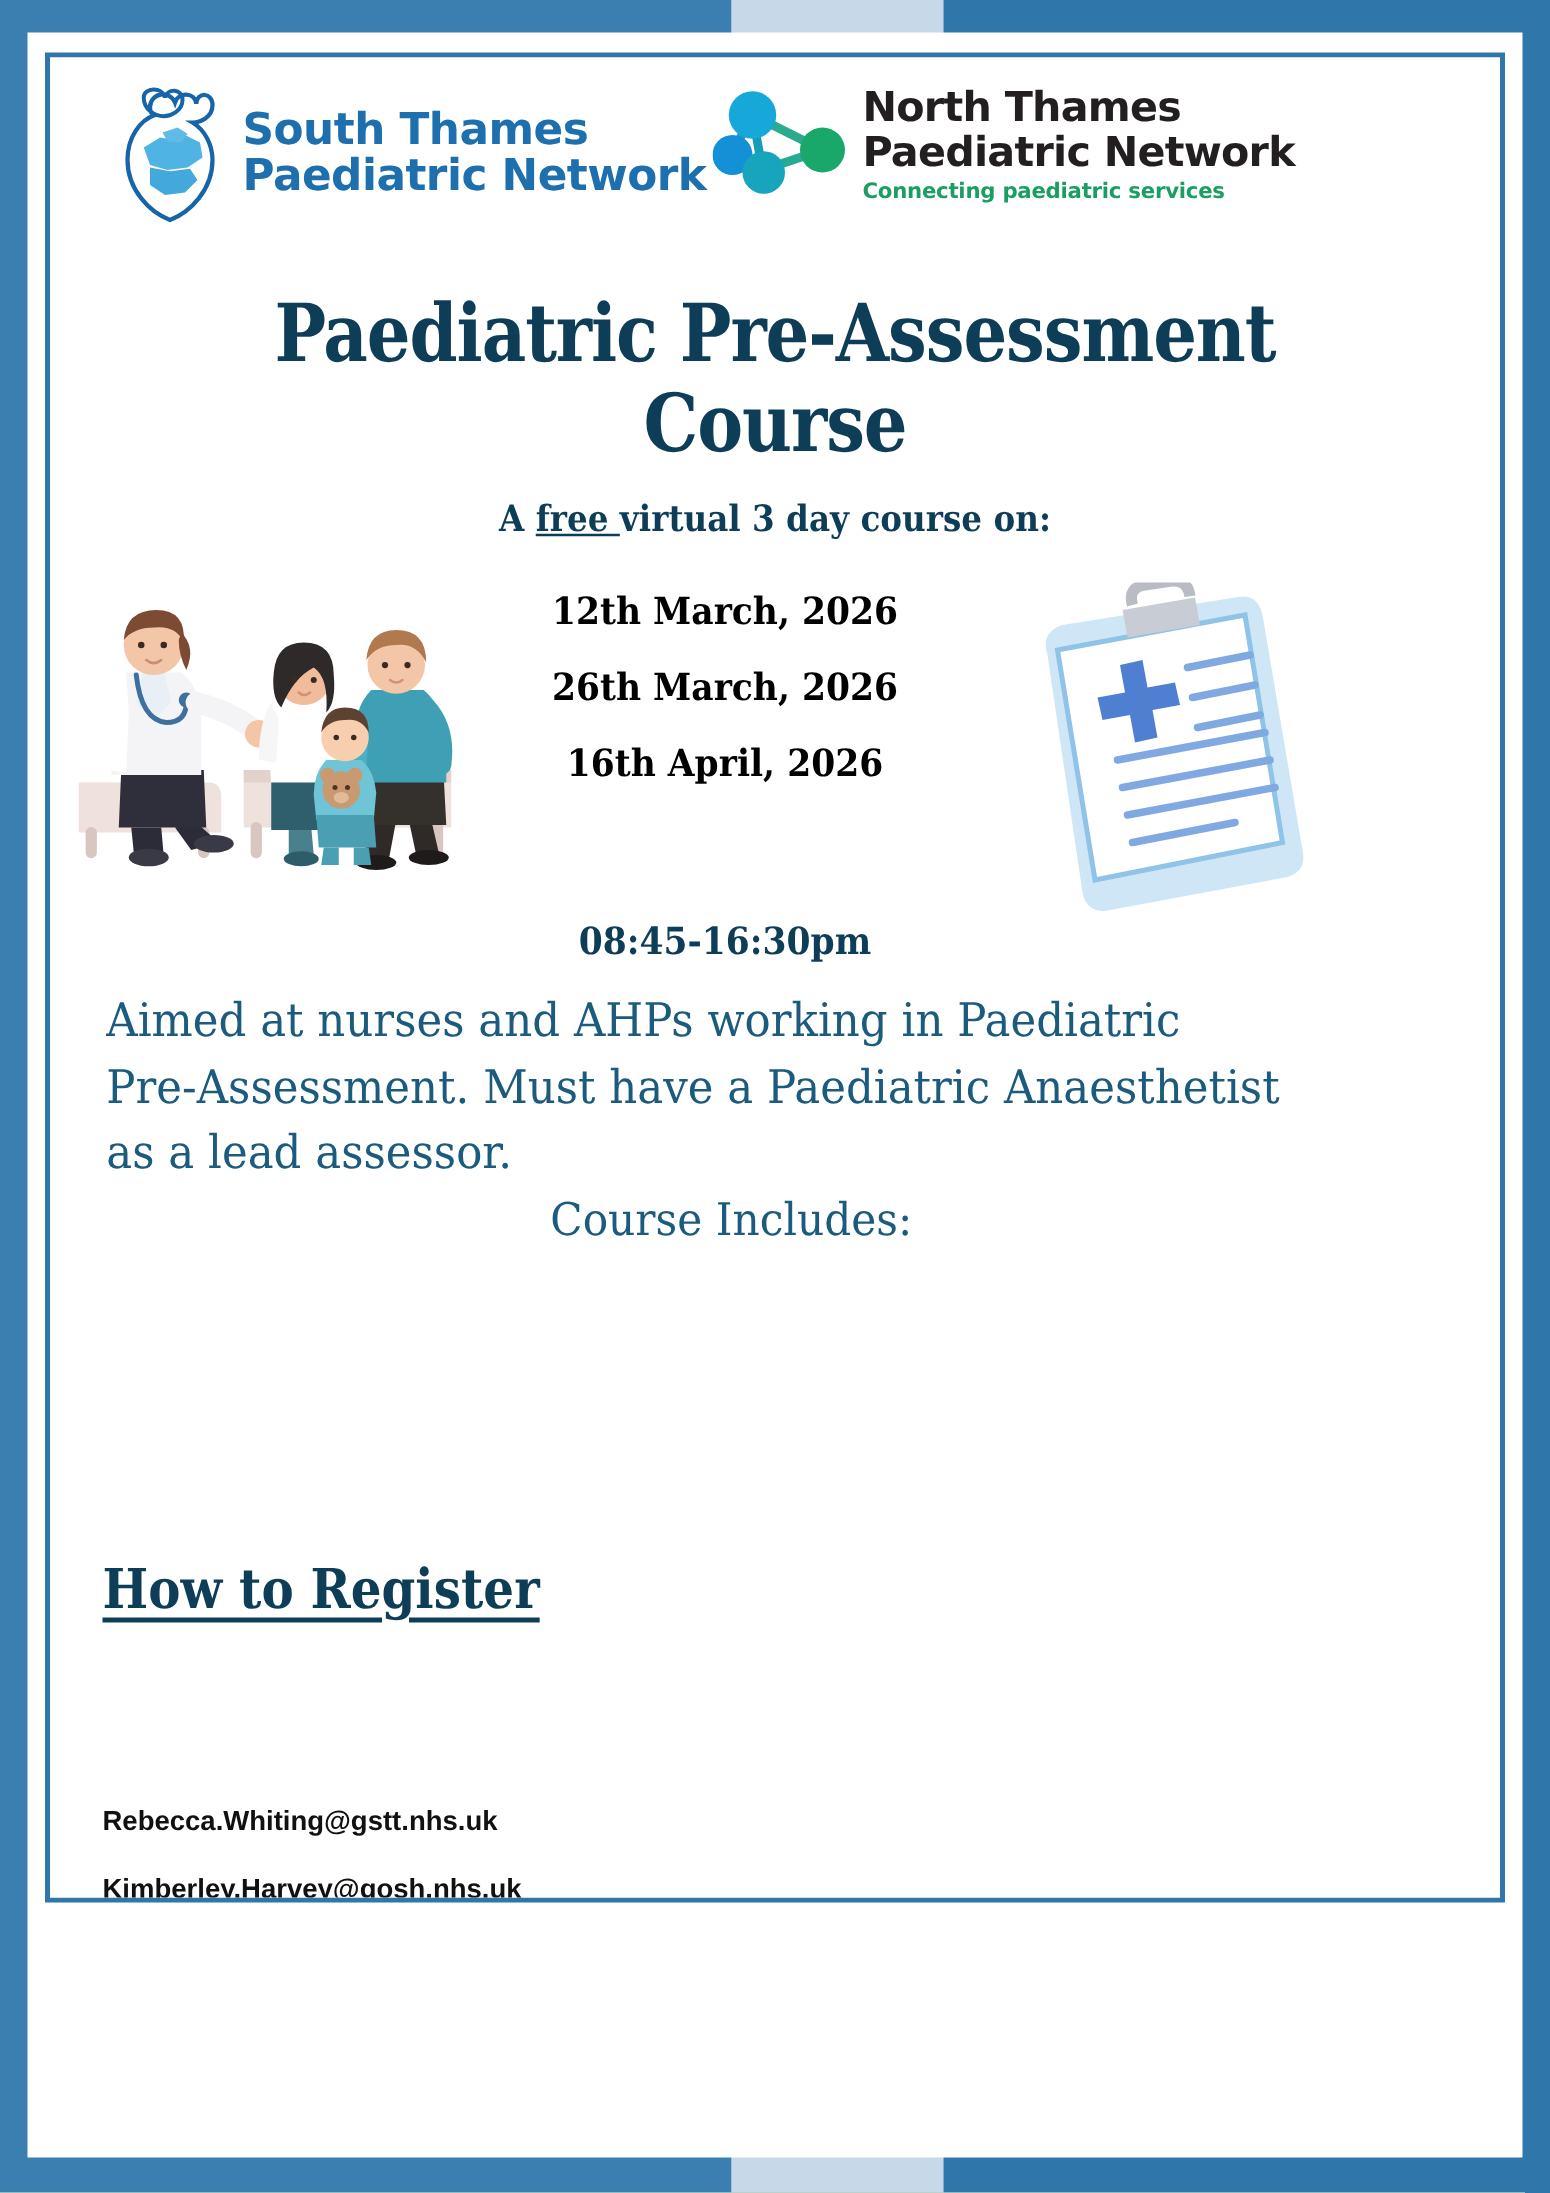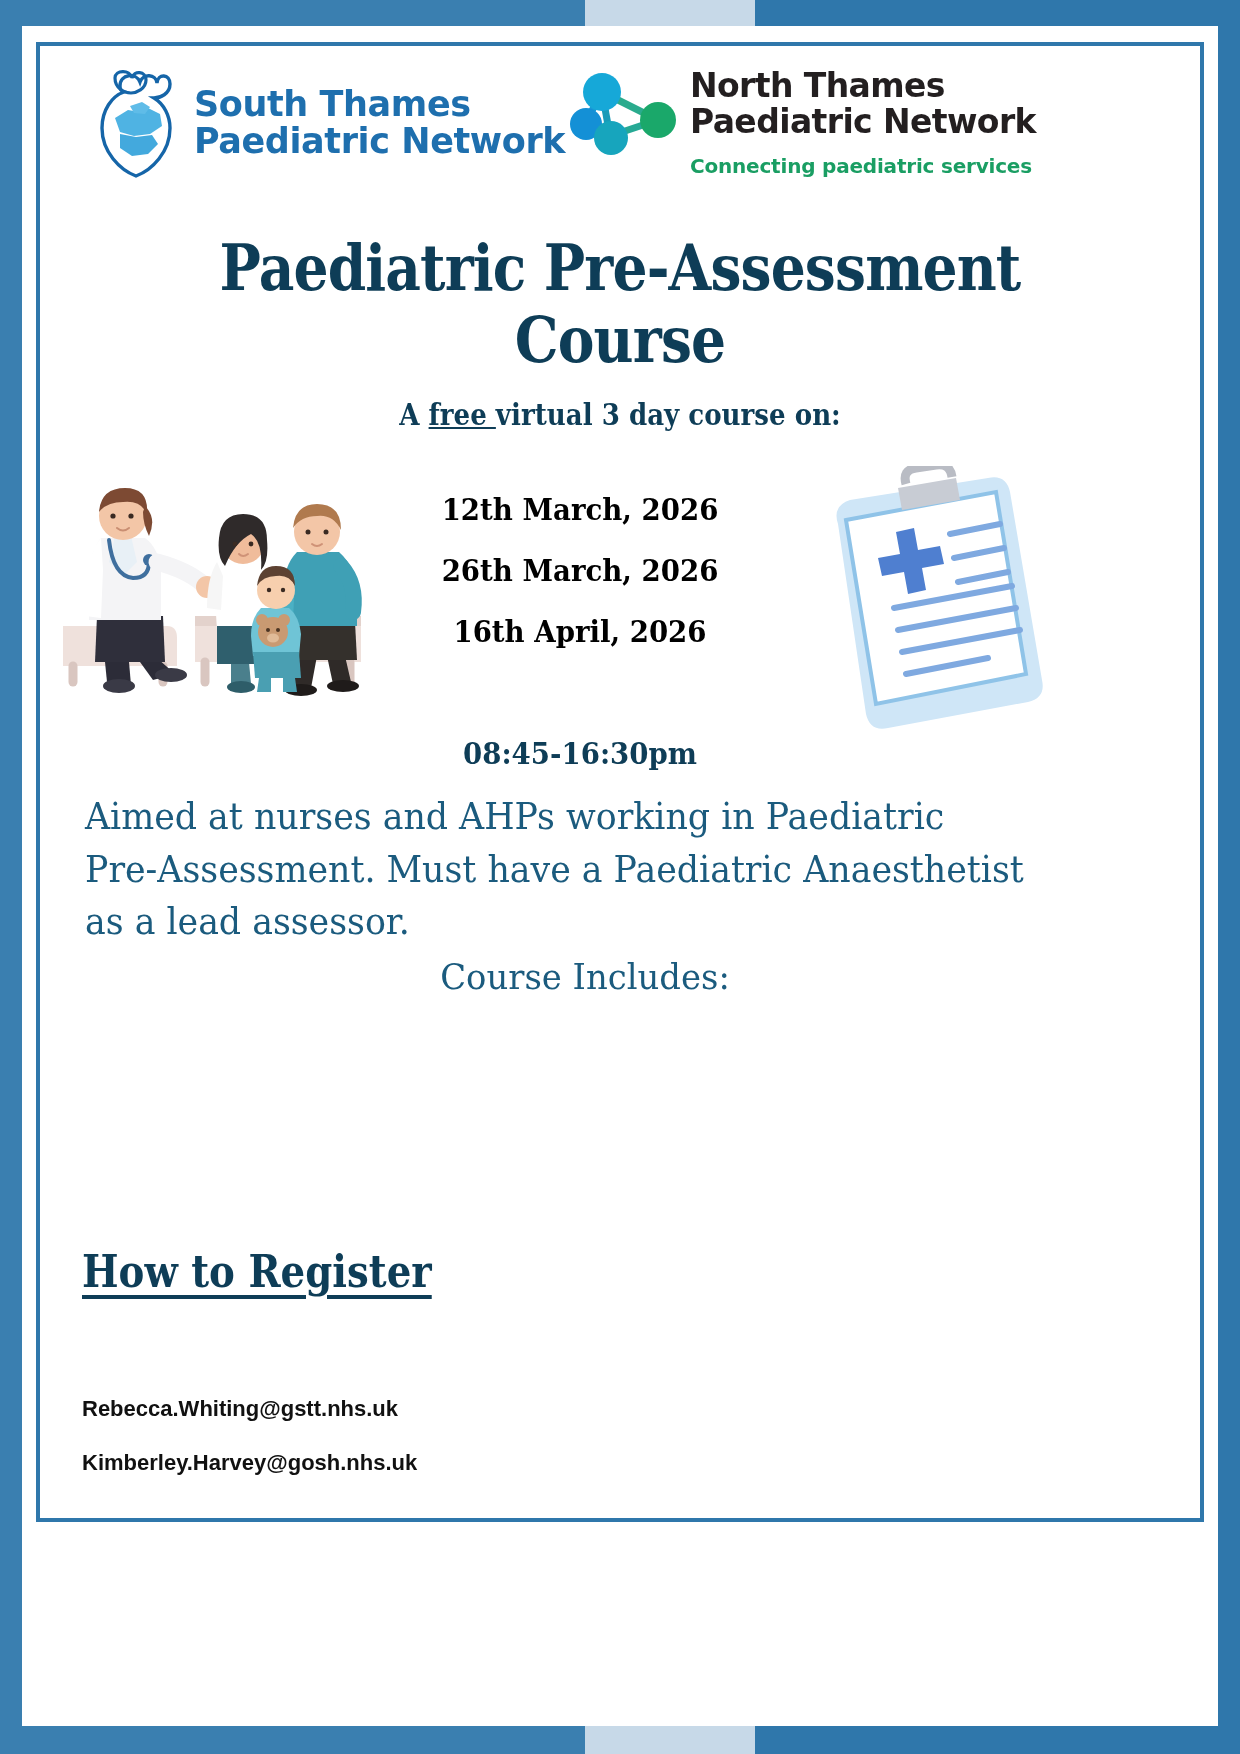--- a/index.html
+++ b/index.html
@@ -74,23 +74,23 @@
     font-family:"DejaVu Sans", sans-serif;
     font-weight:bold;
     font-size:33px;
     line-height:1.08;
     color:#231f20;
     letter-spacing:-0.6px;
   }
   .nt-tag{
     font-family:"DejaVu Sans", sans-serif;
     font-weight:bold;
-    font-size:20px;
+    font-size:17px;
     color:#1a9e63;
-    margin-top:15px;
+    margin-top:4px;
     letter-spacing:-0.2px;
   }
 
   
   .title{
     position:absolute;left:60px;top:186px;width:1040px;
     text-align:center;
     font-family:"DejaVu Serif", serif;
     font-weight:bold;
     font-size:64px;
@@ -113,21 +113,21 @@
   .subtitle u{text-decoration:underline;}
 
   
   .illus-family{
     position:absolute;left:5px;top:420px;width:345px;height:235px;
   }
   .illus-clipboard{
     position:absolute;left:770px;top:420px;width:235px;height:300px;
   }
   .dates{
-    position:absolute;left:330px;top:446px;width:420px;
+    position:absolute;left:330px;top:426px;width:420px;
     text-align:center;
   }
   .date-line{
     font-family:"DejaVu Serif", serif;
     font-weight:bold;
     font-size:30px;
     color:#000000;
     margin-bottom:26px;
     transform:scaleX(0.92);
   }
@@ -199,20 +199,21 @@
     font-family:"Liberation Sans", sans-serif;
     font-size:22px;
     color:#1a1a1a;
   }
   .email{
     position:absolute;left:42px;
     font-family:"Liberation Sans", sans-serif;
     font-weight:bold;
     font-size:22px;
     color:#111111;
+    margin-top:48px;
   }
   .email-1{top:1350px;}
   .email-2{top:1404px;}
 </style>
 </head>
 <body>
 
 <div class="poster">
 
   <div class="band-outer"></div>

